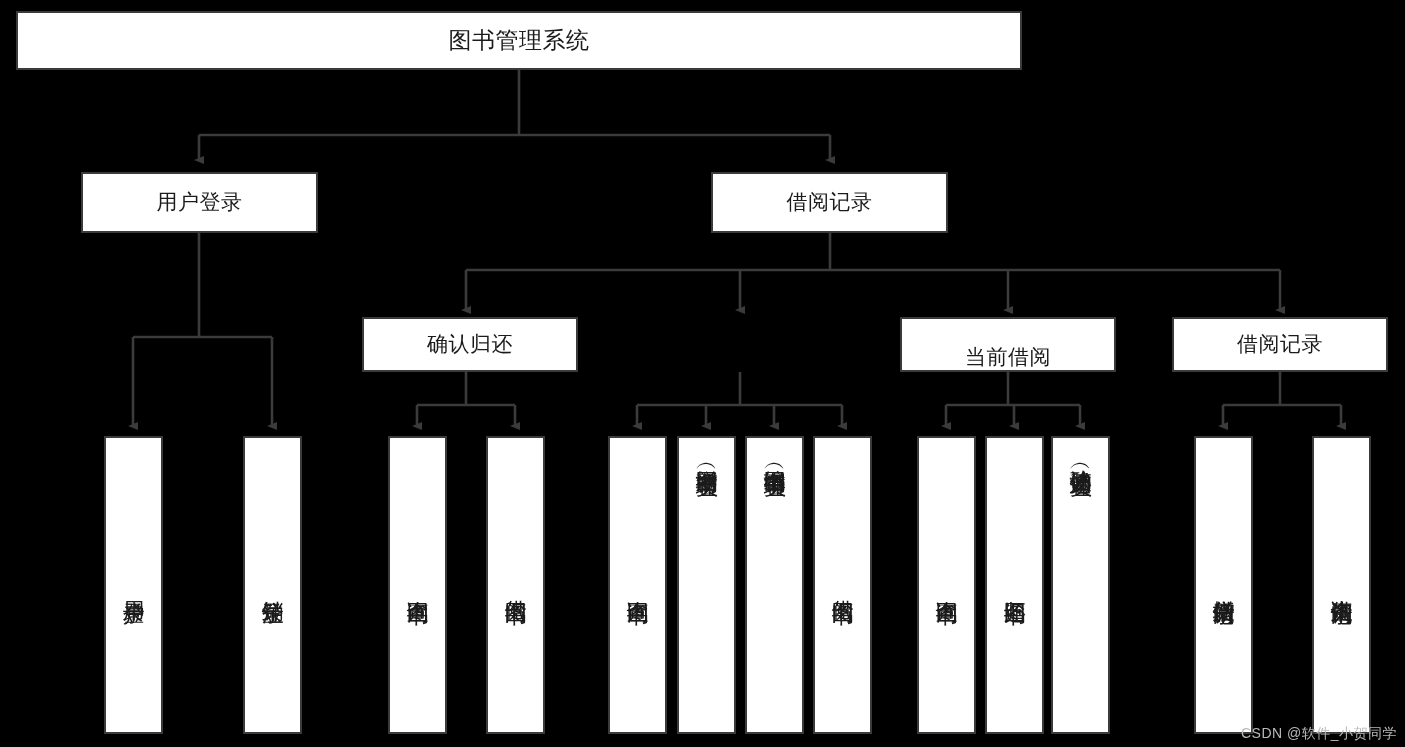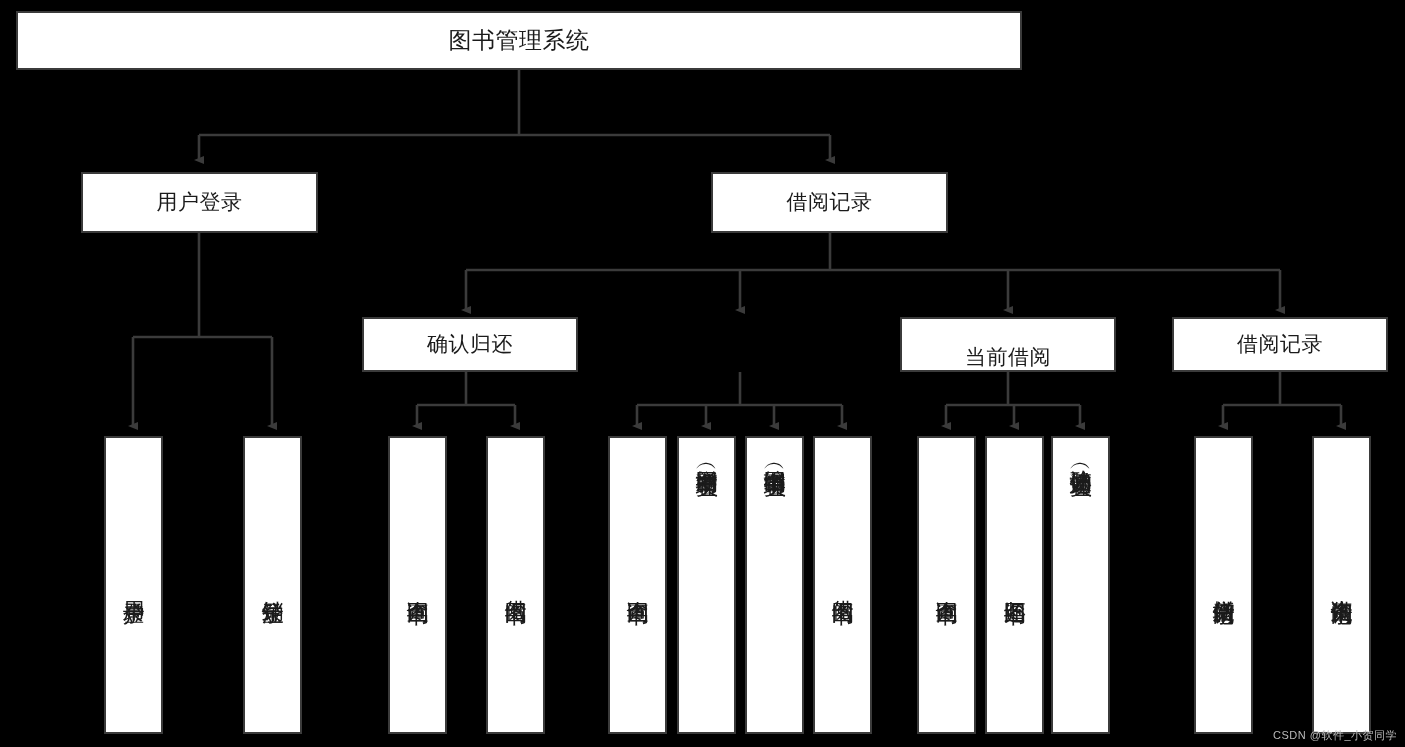--- a/index.html
+++ b/index.html
@@ -56,21 +56,21 @@
   }
   .node.vertical.center-v {
     align-items: center;
     padding-top: 0;
   }
   #root-node .label { font-size: 23px; }
   #watermark {
     position: absolute;
     right: 8px;
     bottom: 4px;
-    font-size: 11px;
+    font-size: 14px;
     color: #b9b9b9;
     white-space: nowrap;
     letter-spacing: 0.5px;
   }
 </style>
 </head>
 <body>
 
 <div id="canvas">
 

